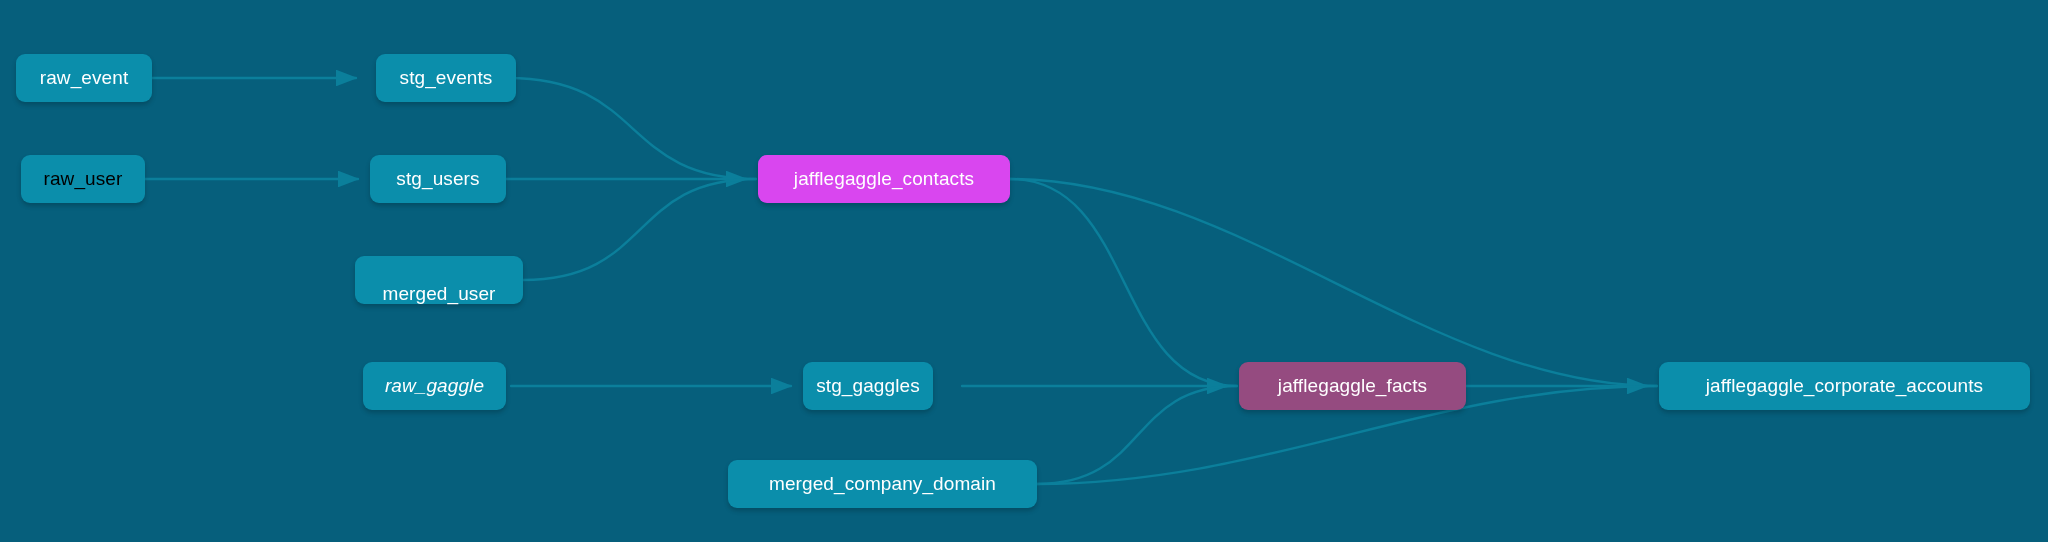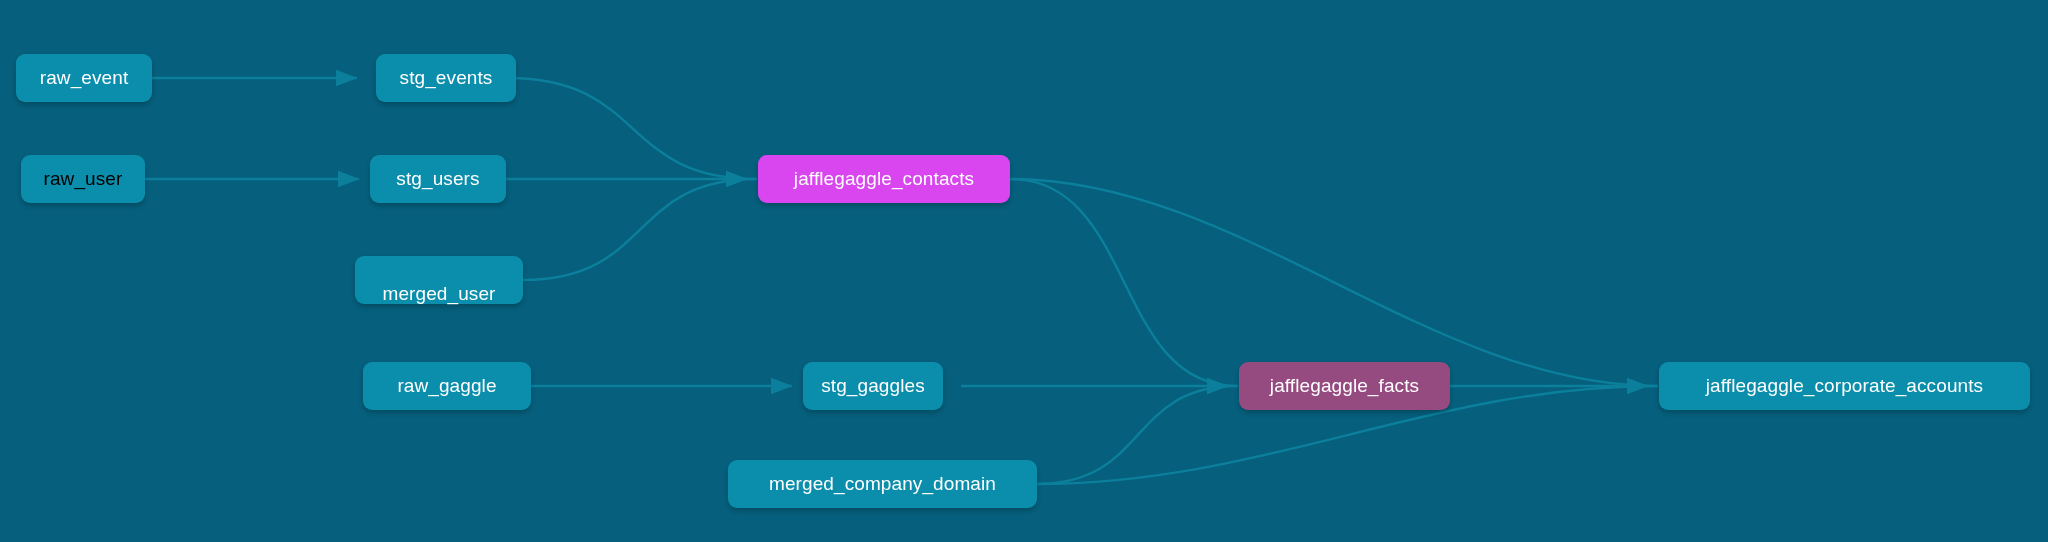--- a/index.html
+++ b/index.html
@@ -90,29 +90,29 @@
       </div>
       <div class="dag-node model" style="left: 370px; top: 155px; width: 136px; background: rgb(11, 142, 171); color: rgb(255, 255, 255);">
         <span class="node-label">stg_users</span>
       </div>
       <div class="dag-node model" style="left: 355px; top: 256px; width: 168px; background: rgb(11, 142, 171); color: rgb(255, 255, 255); align-items: flex-end;">
         <span class="node-label">merged_user</span>
       </div>
       <div class="dag-node model" style="left: 758px; top: 155px; width: 252px; background: #d946ef; color: rgb(255, 255, 255);">
         <span class="node-label">jafflegaggle_contacts</span>
       </div>
-      <div class="dag-node model" style="left: 363px; top: 362px; width: 168px; background: rgb(11, 142, 171); color: rgb(255, 255, 255);">
+      <div class="dag-node model" style="left: 363px; top: 362px; width: 143px; background: rgb(11, 142, 171); color: rgb(255, 255, 255); font-style: italic;">
         <span class="node-label">raw_gaggle</span>
       </div>
-      <div class="dag-node model" style="left: 803px; top: 362px; width: 140px; background: rgb(11, 142, 171); color: rgb(255, 255, 255);">
+      <div class="dag-node model" style="left: 803px; top: 362px; width: 130px; background: rgb(11, 142, 171); color: rgb(255, 255, 255);">
         <span class="node-label">stg_gaggles</span>
       </div>
       <div class="dag-node model" style="left: 728px; top: 460px; width: 309px; background: rgb(11, 142, 171); color: rgb(255, 255, 255);">
         <span class="node-label">merged_company_domain</span>
       </div>
-      <div class="dag-node metric" style="left: 1239px; top: 362px; width: 211px; background: rgb(149, 75, 128); color: rgb(255, 255, 255);">
+      <div class="dag-node metric" style="left: 1239px; top: 362px; width: 227px; background: rgb(149, 75, 128); color: rgb(255, 255, 255);">
         <span class="node-label">jafflegaggle_facts</span>
       </div>
       <div class="dag-node model" style="left: 1659px; top: 362px; width: 371px; background: rgb(11, 142, 171); color: #ffffff;">
         <span class="node-label">jafflegaggle_corporate_accounts</span>
       </div>
     </div>
 </div>
 
 </body></html>

